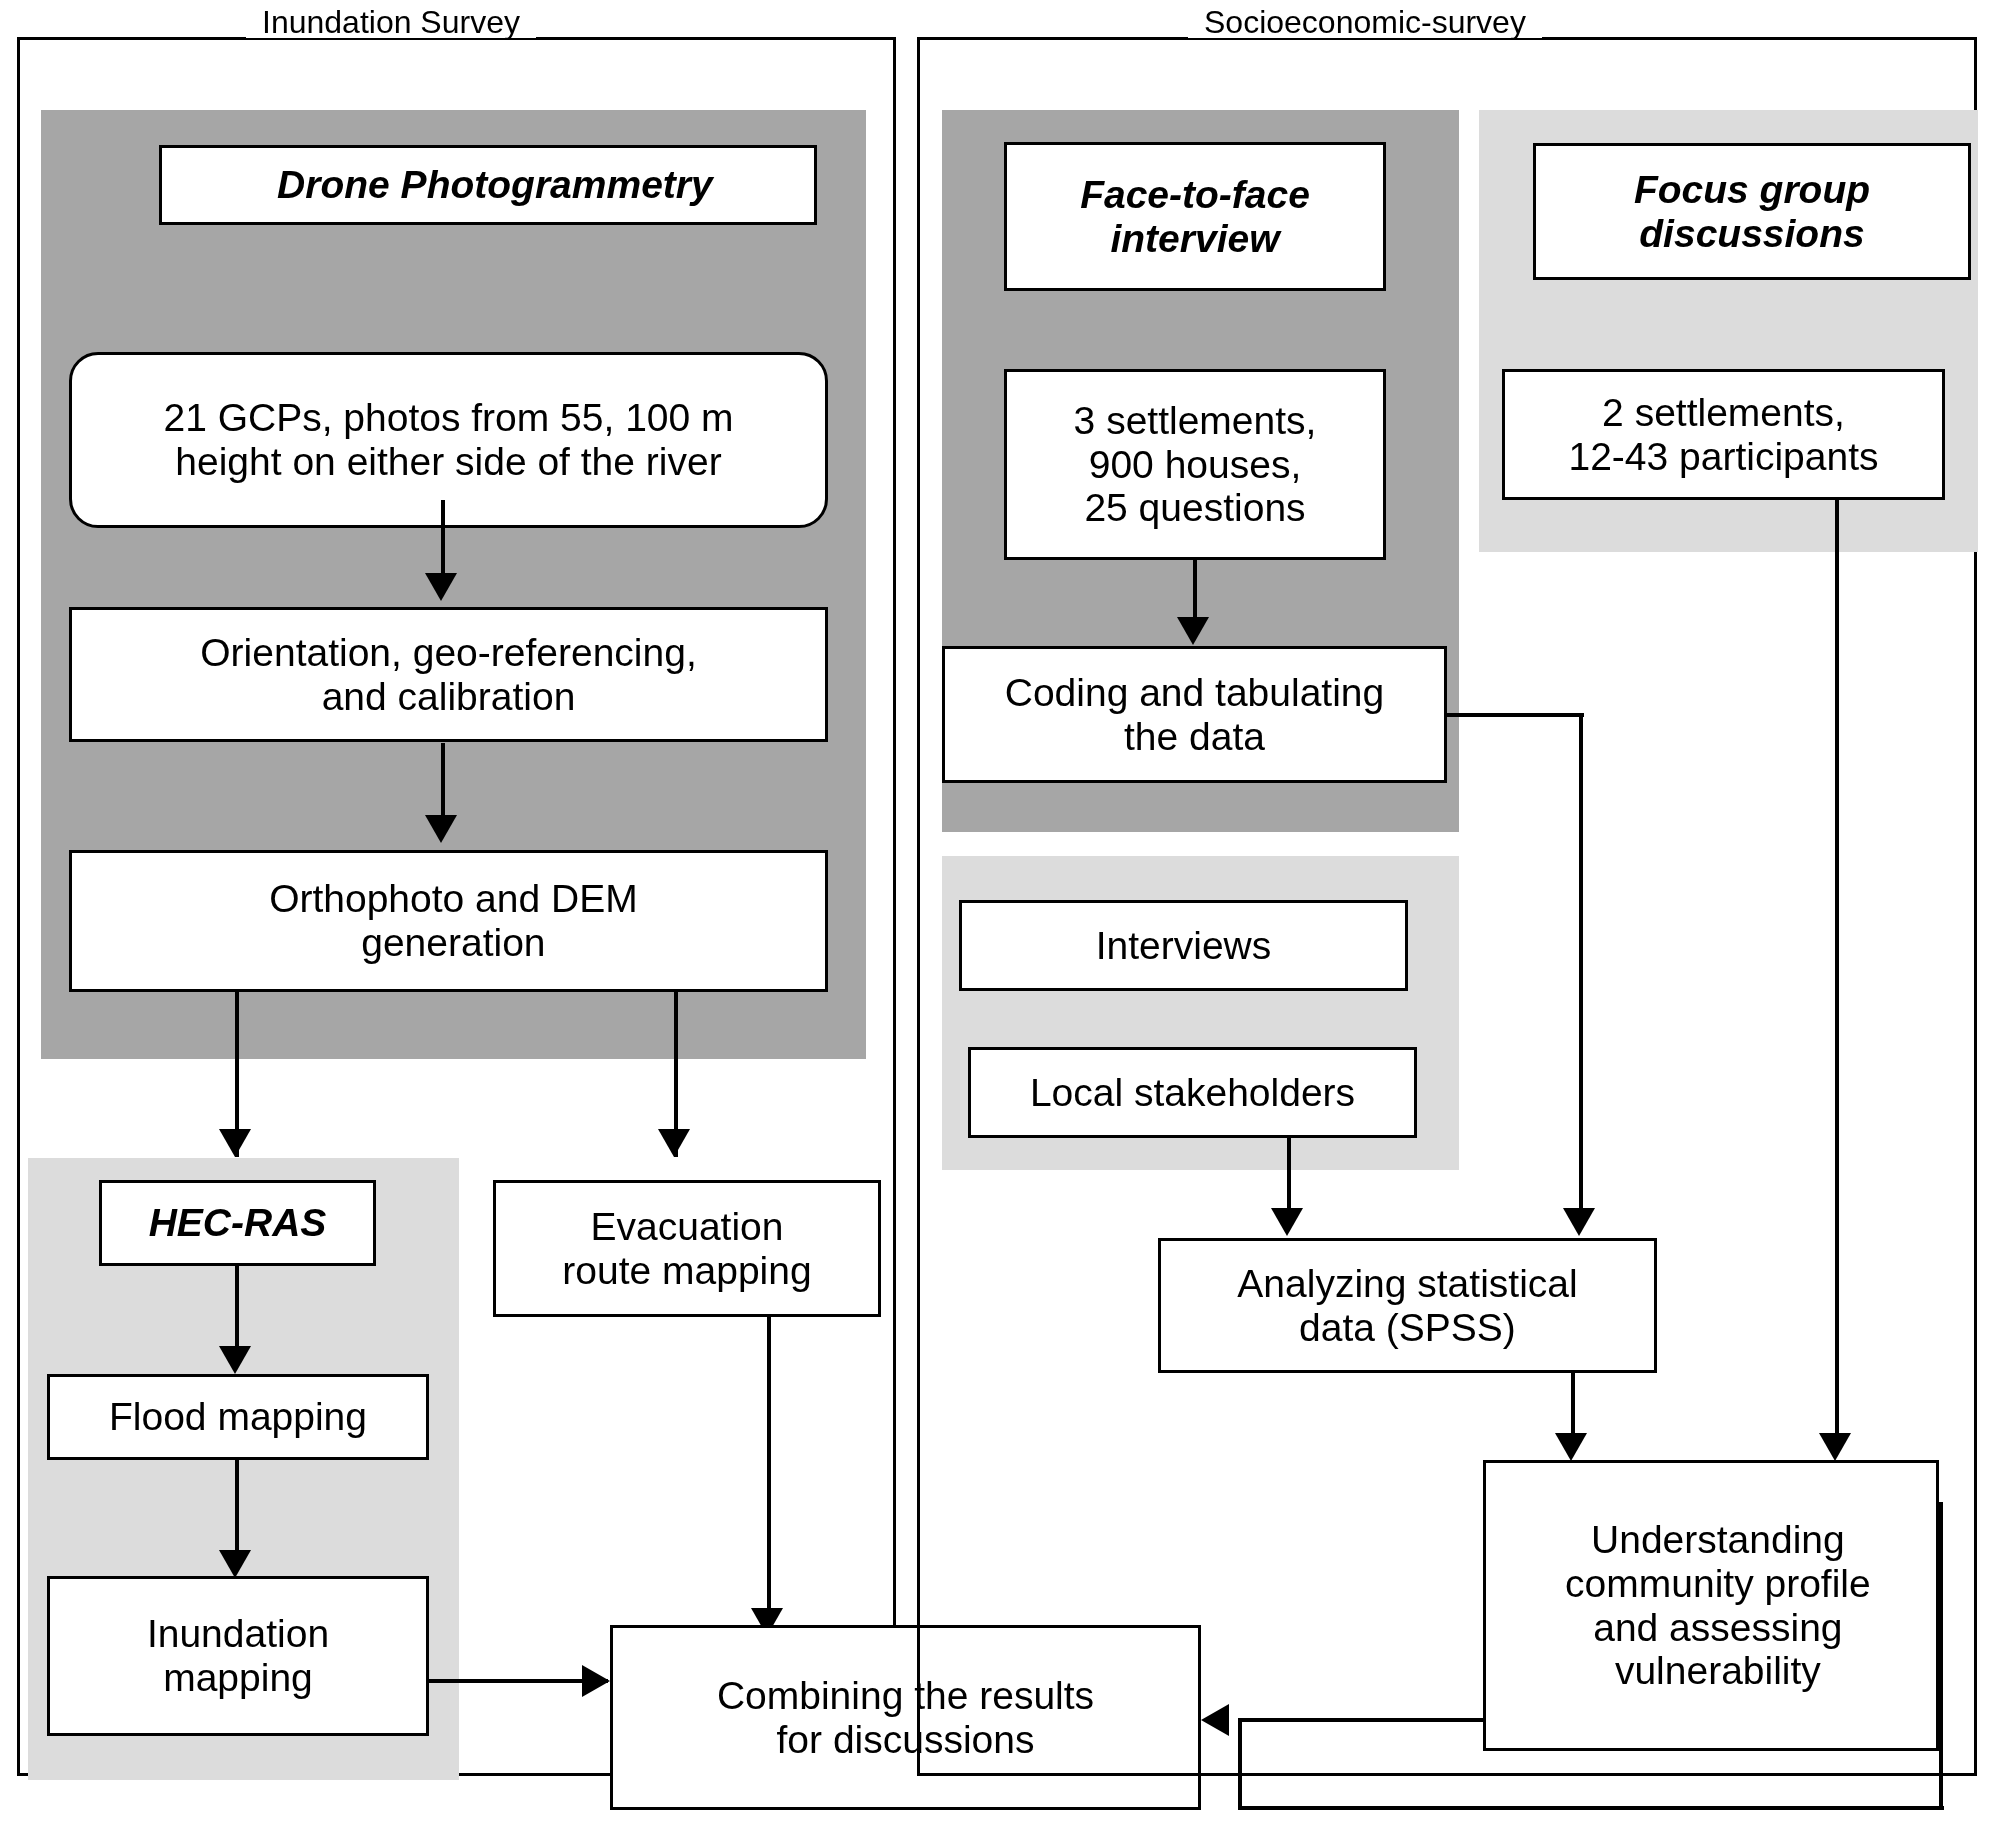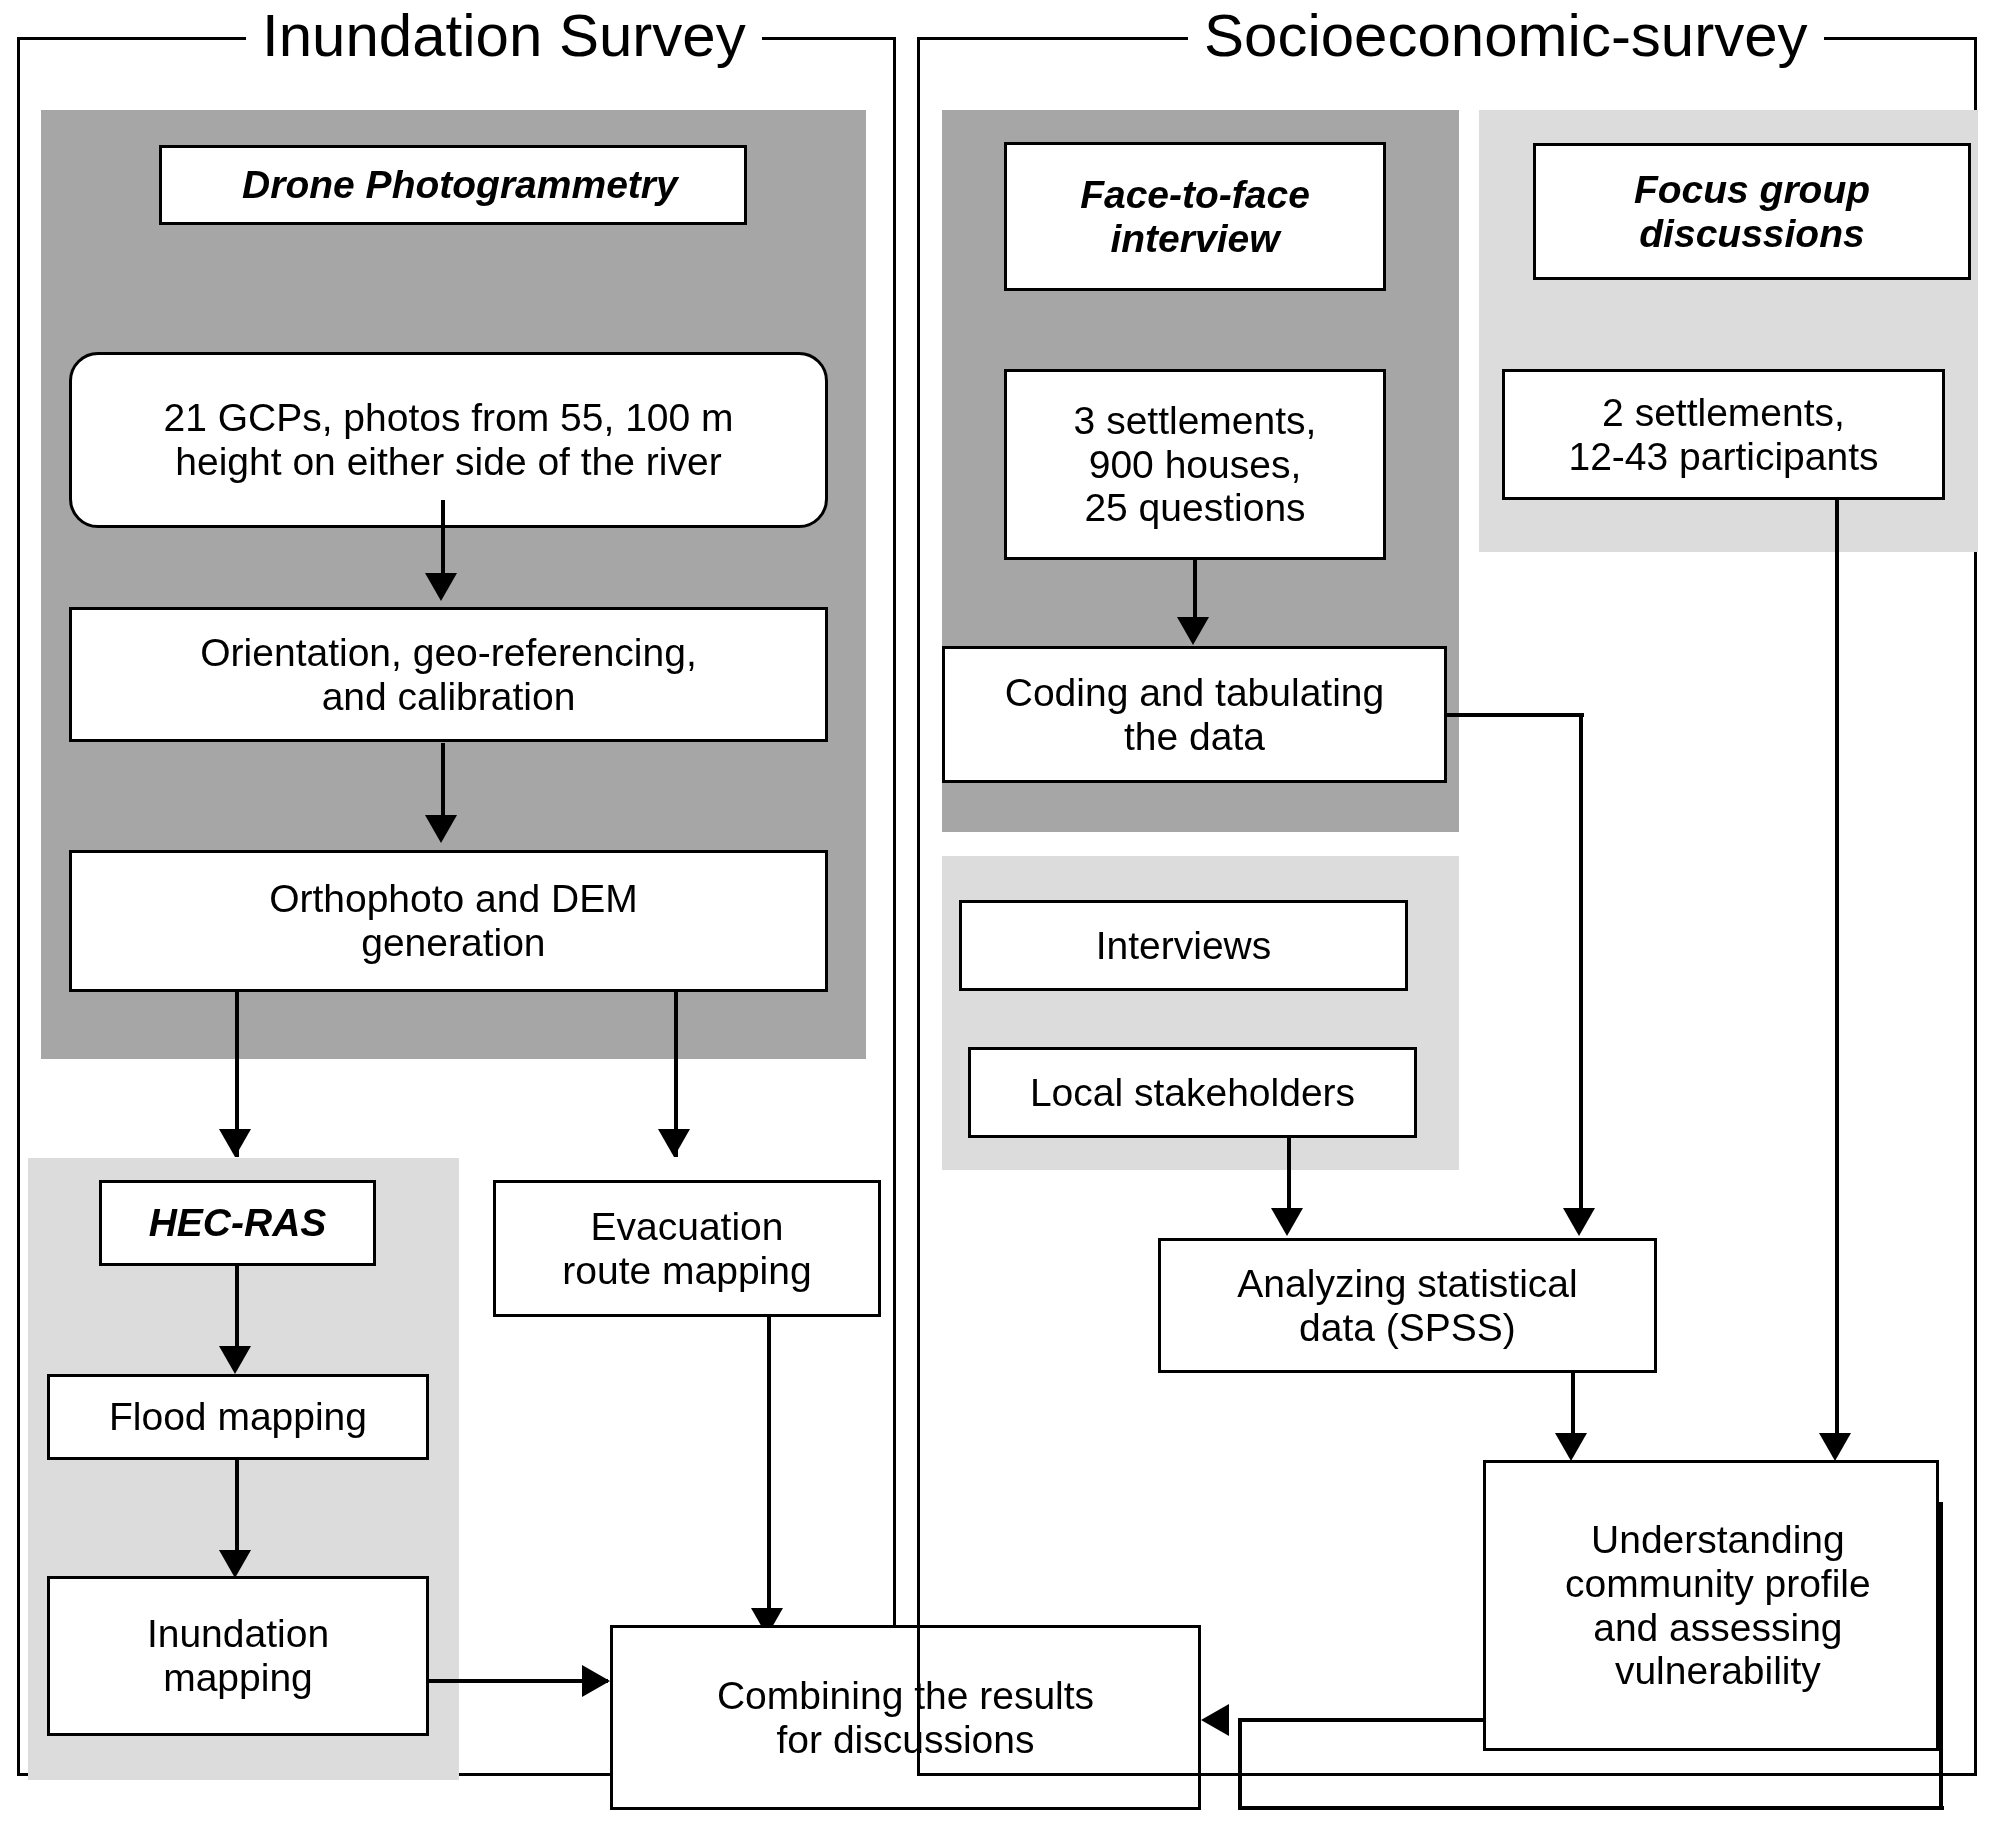--- a/index.html
+++ b/index.html
@@ -2,21 +2,21 @@
 <html style="font-size:9.9px"><head>
 <meta charset="utf-8">
 <style>
   html,body{margin:0;padding:0;background:#fff;}
   body{width:1995px;height:1841px;position:relative;overflow:hidden;
        font-family:"Liberation Sans","DejaVu Sans",sans-serif;color:#000;}
 
   
   .panel{position:absolute;border:3.7px solid #000;box-sizing:border-box;background:transparent;}
   .panel-title{position:absolute;background:#fff;padding:0 16px;
-               font-size:60px;line-height:1;white-space:nowrap;}
+               font-size:32px;line-height:1;white-space:nowrap;}
 
   
   .tint{position:absolute;box-sizing:border-box;}
   .tint.dark{background:#a6a6a6;}
   .tint.light{background:#dcdcdc;}
 
   
   .node{position:absolute;box-sizing:border-box;background:#fff;border:3.7px solid #000;
         display:flex;align-items:center;justify-content:center;text-align:center;
         font-size:39px;line-height:1.12;padding:2.5px 6.2px;}
@@ -39,21 +39,21 @@
 </head>
 <body>
 
 <div class="panel" style="left:17px;top:37px;width:879px;height:1739px;"></div>
 <div class="panel-title" style="left:246px;top:6.2px;">Inundation Survey</div>
 
 <div class="tint dark" style="left:41px;top:110px;width:825px;height:949px;"></div>
 
 <div class="tint light" style="left:28px;top:1158px;width:431px;height:622px;"></div>
 
-<div class="node italic" style="left:159px;top:145px;width:588px;height:80px;padding-left:20px;">
+<div class="node italic" style="left:159px;top:145px;width:658px;height:80px;padding-left:20px;">
   <span class="txt">Drone Photogrammetry</span>
 </div>
 
 <div class="node" style="left:69px;top:352px;width:759px;height:176px;border-radius:29px;">
   <span class="txt">21 GCPs, photos from 55, 100 m
 height on either side of the river</span>
 </div>
 <div class="vline" style="left:441px;top:500px;height:80px;"></div>
 <div class="arrow-d" style="left:425px;top:573px;"></div>
 

